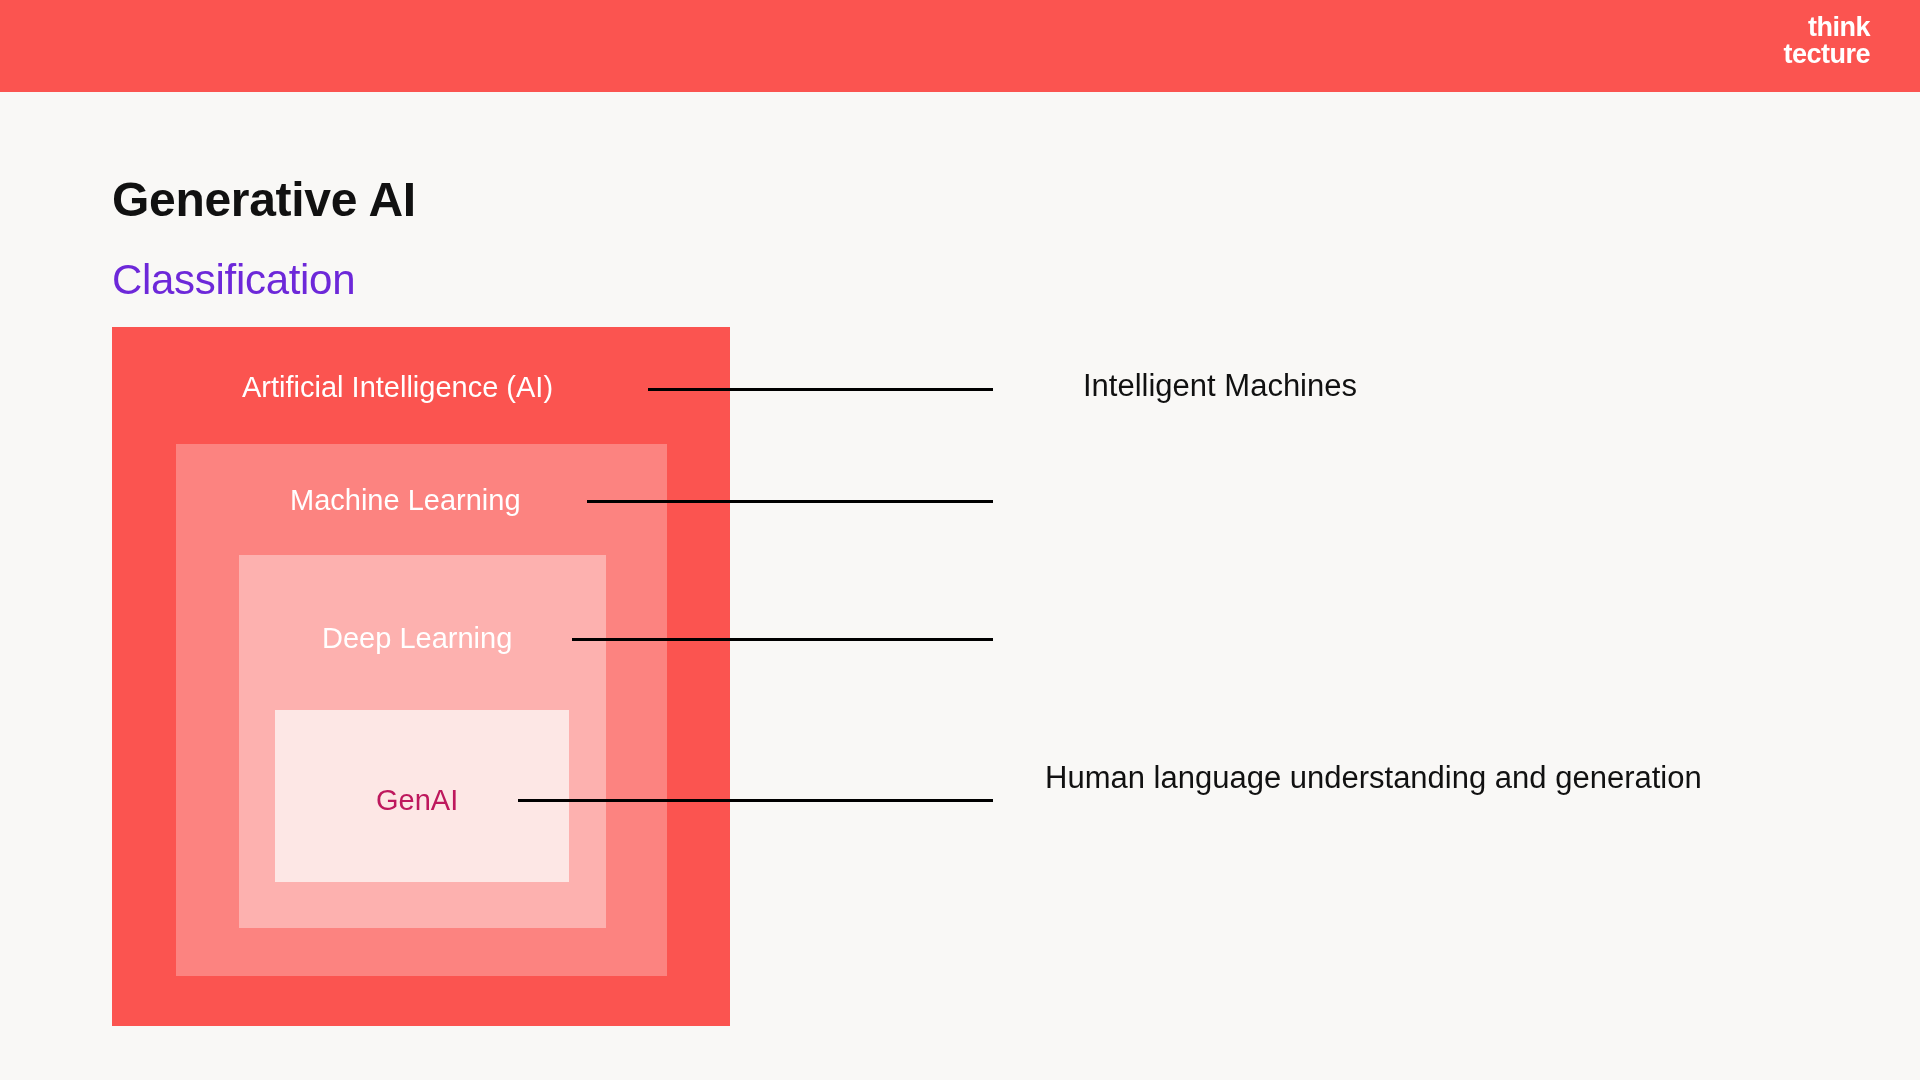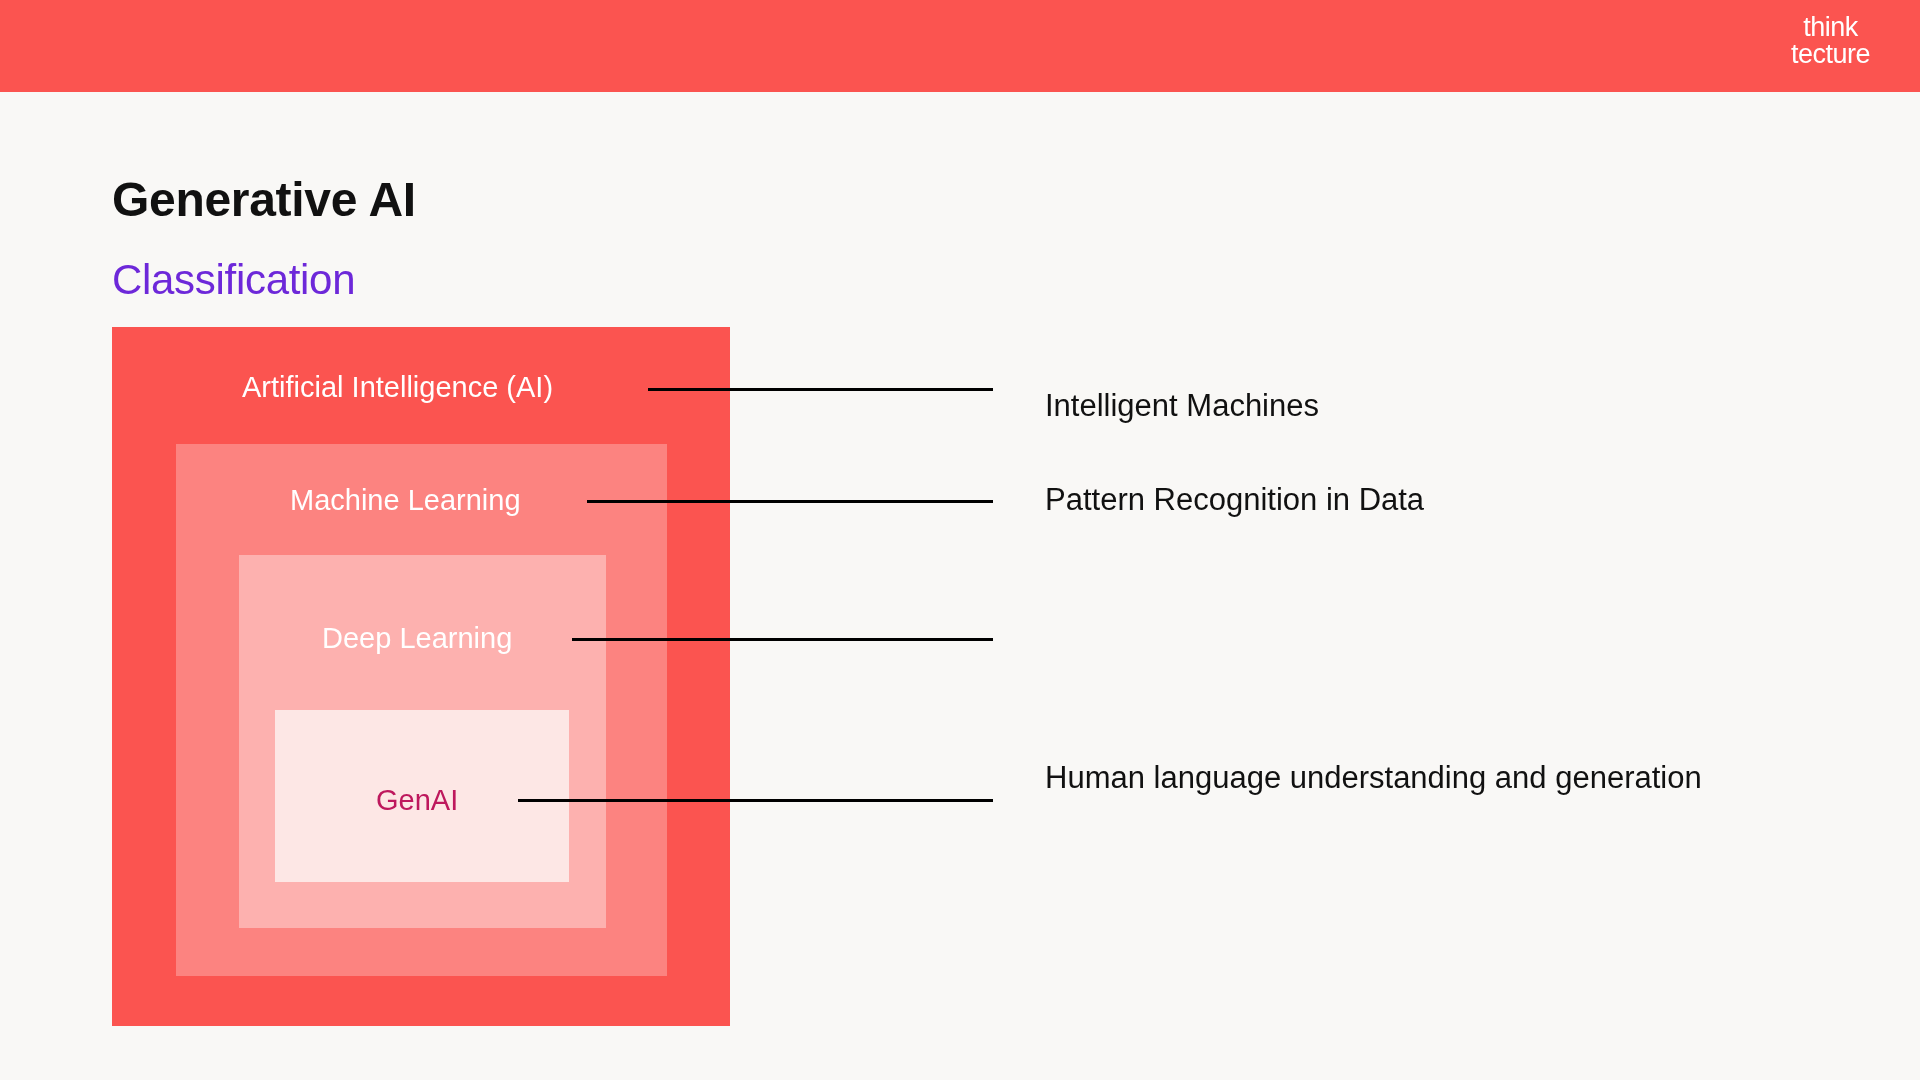--- a/index.html
+++ b/index.html
@@ -20,23 +20,23 @@
     position: absolute;
     left: 0; top: 0;
     width: 1920px;
     height: 92px;
     background: #FB5450;
   }
   .logo {
     position: absolute;
     right: 50px;
     top: 14px;
-    text-align: center;
+    text-align: right;
     color: #FFFFFF;
-    font-weight: normal;
+    font-weight: bold;
     font-size: 27px;
     line-height: 27px;
     letter-spacing: -0.5px;
   }
   .logo-line { display: block; }
 
   
   .page-title {
     position: absolute;
     left: 112px;
@@ -112,21 +112,21 @@
 
   
   .desc {
     position: absolute;
     left: 1045px;
     font-size: 31px;
     color: #111111;
     line-height: 1.18;
     width: 700px;
   }
-  .desc-1 { top: 388px; }
+  .desc-1 { top: 368px; margin-left: 38px; }
   .desc-2 { top: 482px; }
   .desc-3 { top: 620px; }
   .desc-4 { top: 760px; }
 </style>
 </head>
 <body>
 
 <div class="topbar">
   <div class="logo">
     <span class="logo-line">think</span>
@@ -148,16 +148,15 @@
   <div class="layer-label label-ml">Machine Learning</div>
   <div class="layer-label label-dl">Deep Learning</div>
   <div class="layer-label label-gen">GenAI</div>
 
   <div class="connector conn-1"></div>
   <div class="connector conn-2"></div>
   <div class="connector conn-3"></div>
   <div class="connector conn-4"></div>
 
   <div class="desc desc-1">Intelligent Machines</div>
-  <div class="desc desc-2">Pattern Recognition in Data</div>
   <div class="desc desc-4">Human language understanding and generation</div>
 
 </div>
 
 </body></html>

